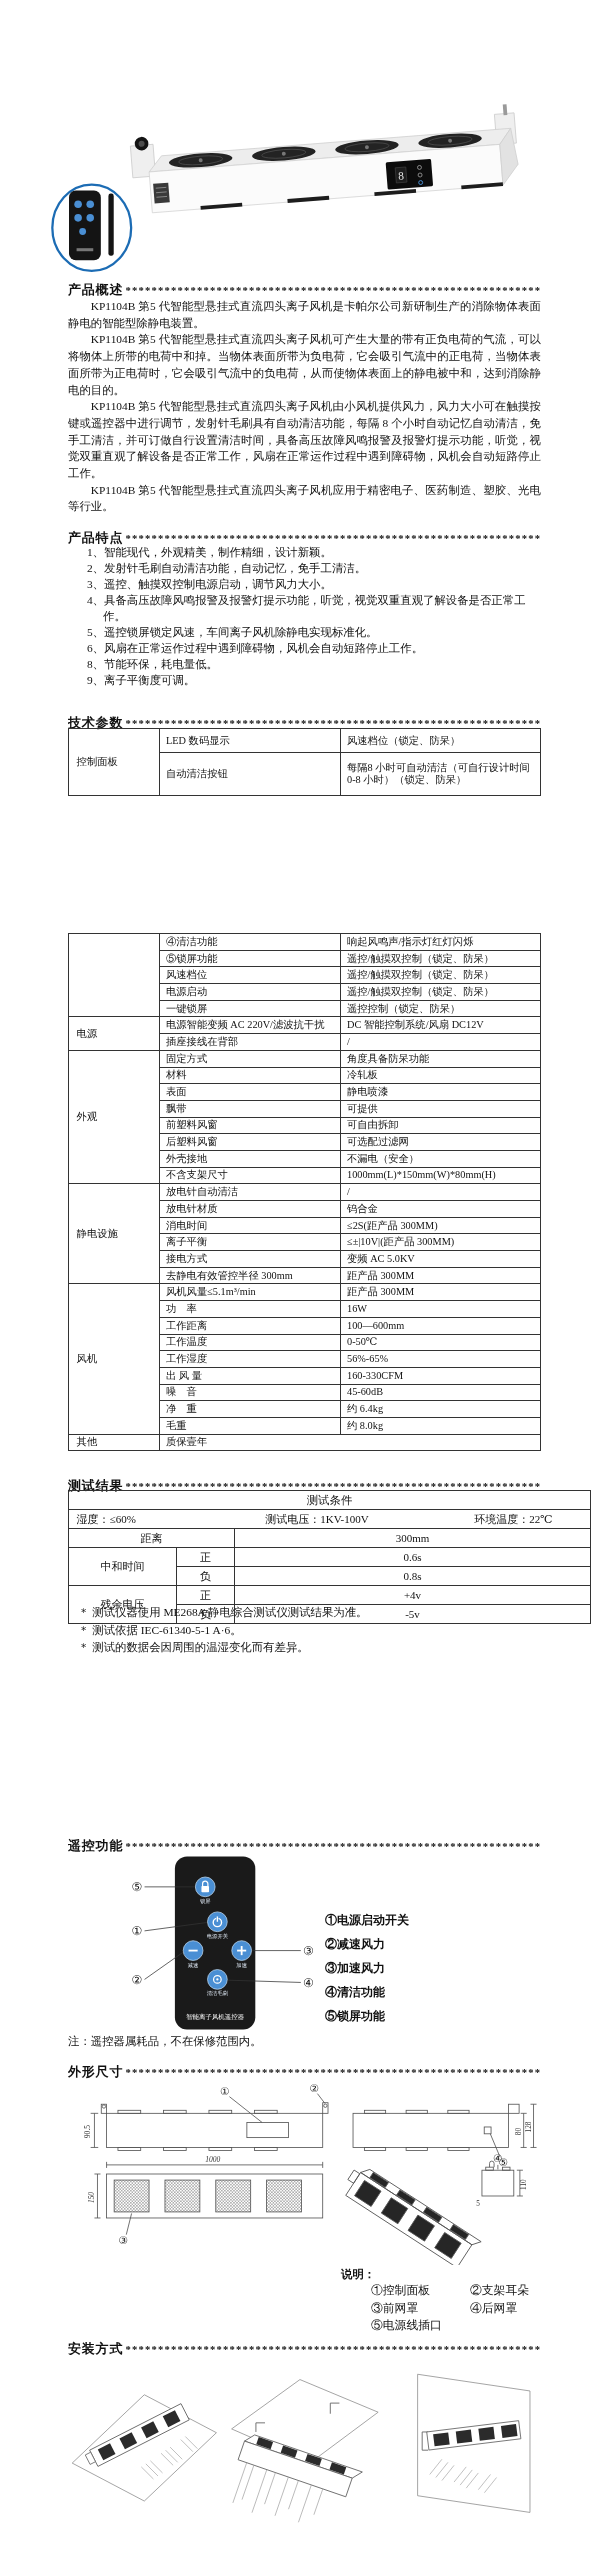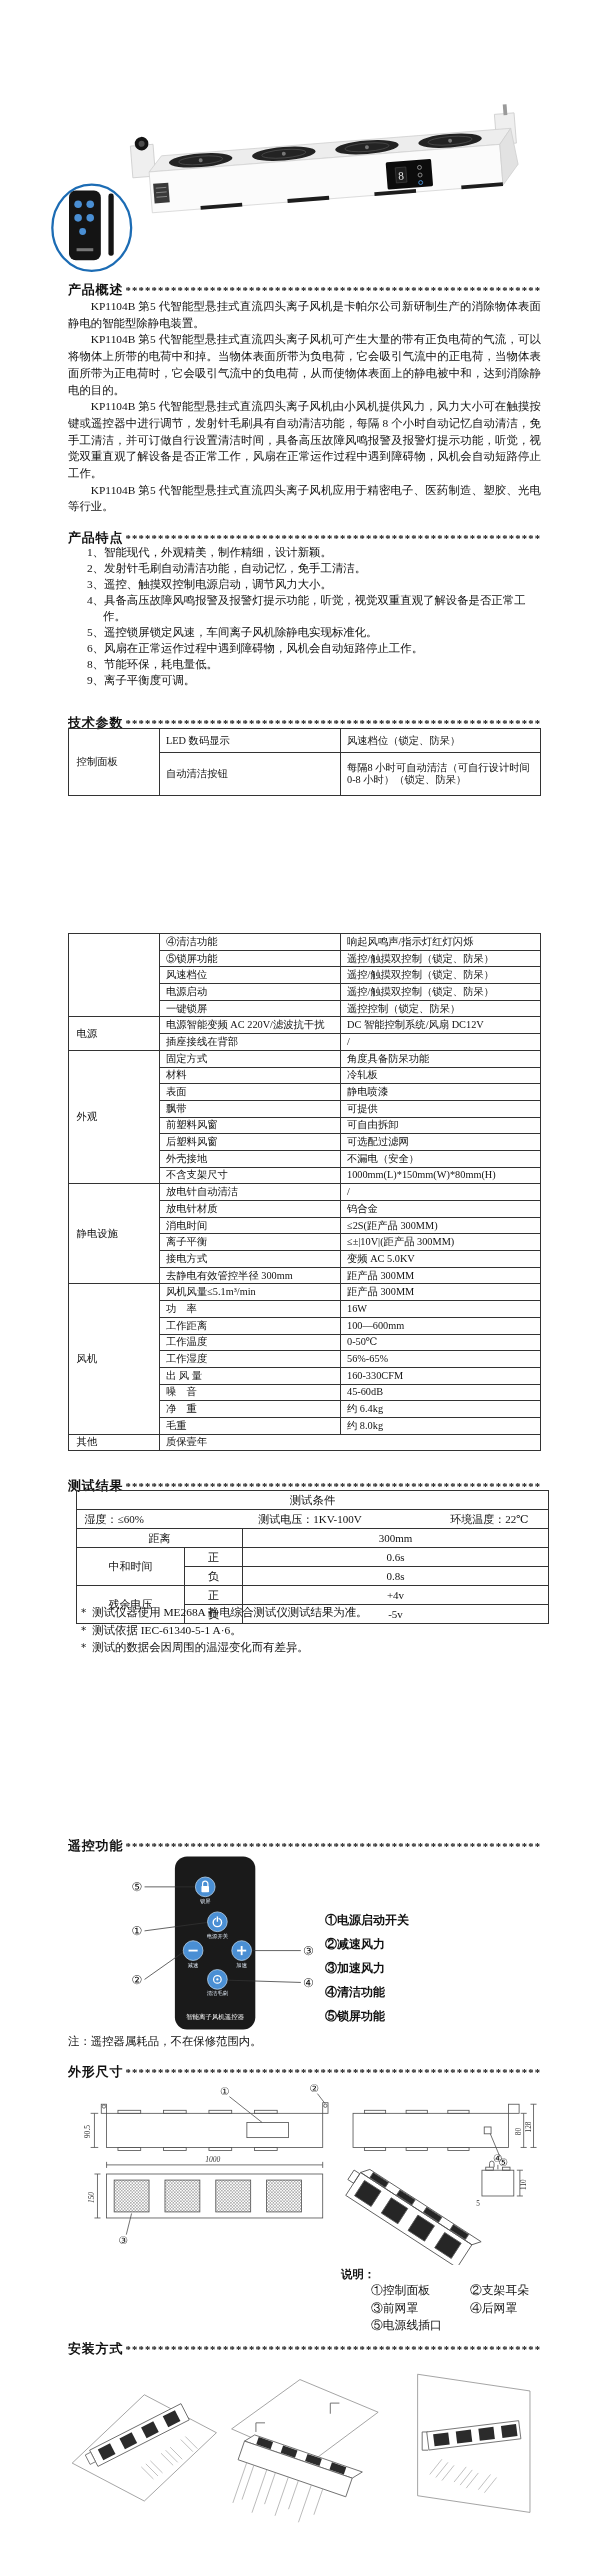--- a/index.html
+++ b/index.html
@@ -14,21 +14,21 @@
            flex:1 1 auto; overflow:hidden; }
   .textblock { position:absolute; left:68px; width:473px; }
   .para { text-indent:2em; font-size:11.4px; line-height:16.7px; text-align:justify; }
   .feat { font-size:11.4px; line-height:16px; padding-left:35px; text-indent:-16px; }
   table { border-collapse:collapse; table-layout:fixed; }
   .spec-table { position:absolute; left:68px; width:473px; }
   .spec-table td { border:0.8px solid #333; font-size:10.3px; padding:0.8px 6px;
                    line-height:12px; vertical-align:middle; word-break:break-all; }
   .spec-table td.gcell { text-align:left; padding-left:7.6px; }
   .main-spec td { height:16.7px; }
-  .test-table { position:absolute; left:76px; width:473px;border-radius:12px; }
+  .test-table { position:absolute; left:68px; width:523px;border-radius:12px; }
   .test-table td { border:0.8px solid #333; font-size:11px; padding:1.5px 4.6px;
                    text-align:center; vertical-align:middle; }
   .test-table .hdr { font-size:11.4px; }
   .cond { display:flex; text-align:left; padding-left:3px;gap:36px; }
   .cond span:nth-child(1){ flex:0 0 30%; }
   .cond span:nth-child(2){ flex:0 0 34%; }
   .cond span:nth-child(3){ flex:1; }
   .notes { position:absolute; left:68px; width:473px; }
   .note-line { font-size:11.4px; line-height:17.5px; padding-left:10px; }
   .remote-legend { position:absolute; left:325px; top:1908px; }

